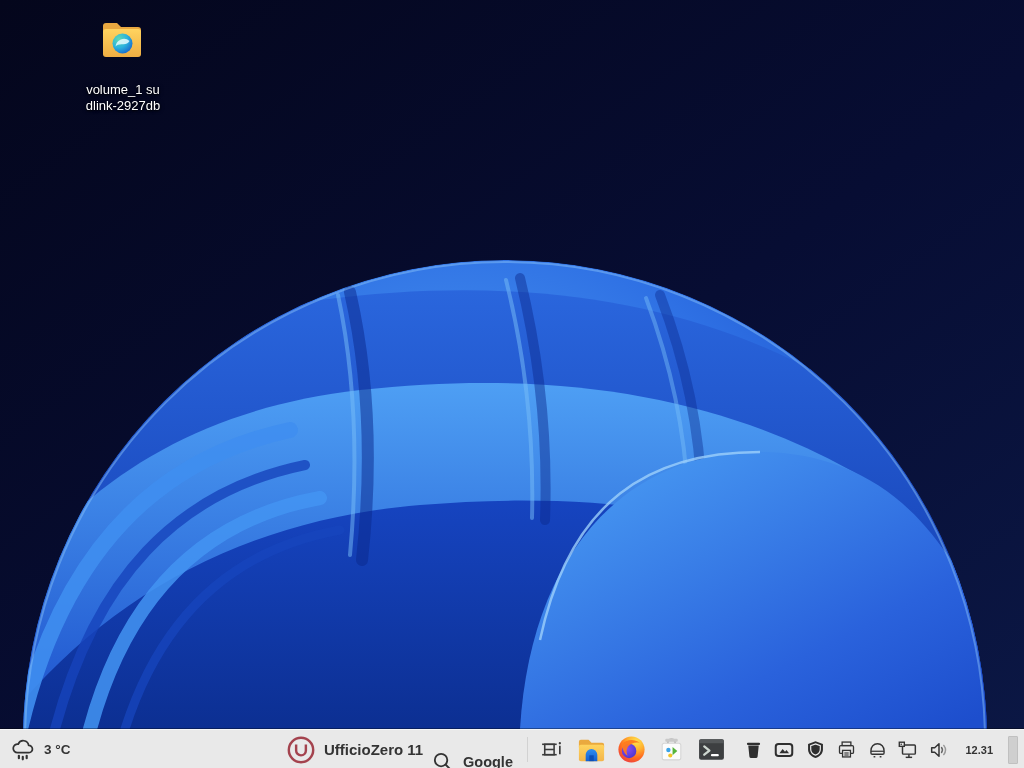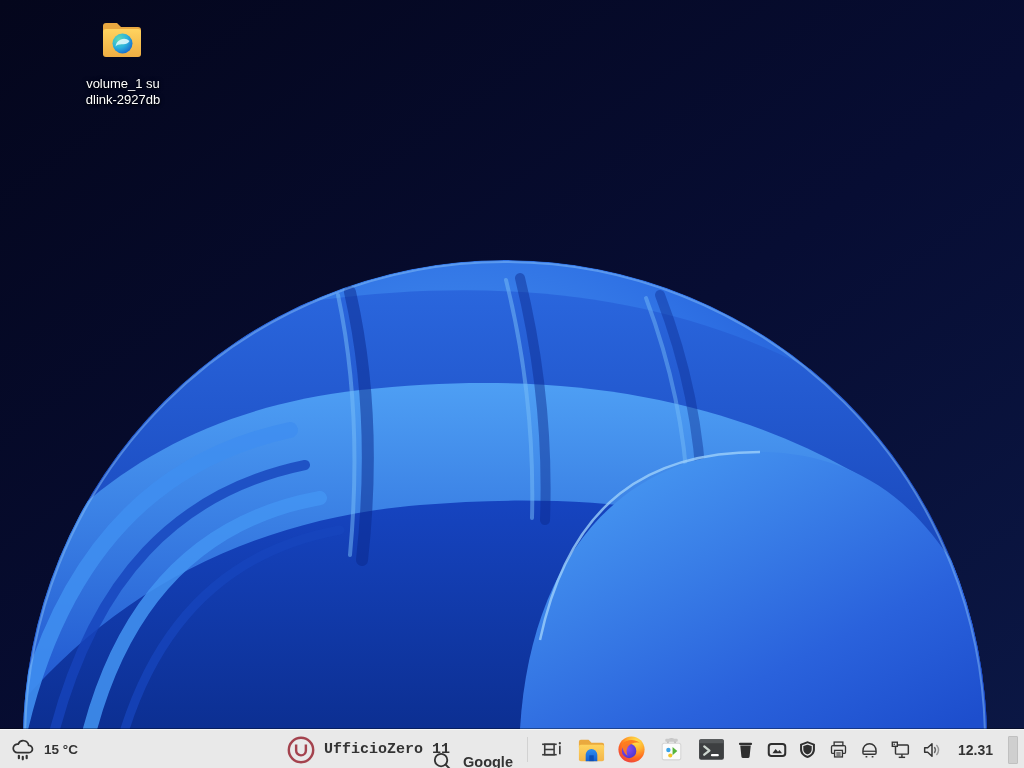--- a/index.html
+++ b/index.html
@@ -8,46 +8,46 @@
 
   .screen { position:relative; width:1024px; height:768px; background:#060a2c; }
 
   
   .wallpaper { position:absolute; left:0; top:0; width:1024px; height:729px; display:block; }
 
   
   .desktop-icons { position:absolute; left:75px; top:16px; width:96px;
                    display:flex; flex-direction:column; align-items:center; gap:20px; }
   .desktop-icon { display:flex; flex-direction:column; align-items:center; cursor:default; }
-  .desktop-icon .di-label { margin-top:14px; color:#ffffff; font-size:13px; line-height:1.2;
+  .desktop-icon .di-label { margin-top:20px; color:#ffffff; font-size:13px; line-height:1.2;
                    text-align:center; white-space:pre-line;
                    text-shadow:0 1px 2px rgba(0,0,0,.95), 0 0 4px rgba(0,0,0,.6); }
 
   
   .taskbar { position:absolute; left:0; bottom:0; width:1024px; height:39px;
              background:#e9e9e9; border-top:1px solid #f6f6f6;
              box-shadow:0 -1px 0 rgba(0,0,0,.35); color:#333; }
   .tb-item { position:absolute; top:0; height:39px; display:flex; align-items:center; }
   .tb-text { font-size:13.5px; font-weight:700; color:#333; }
 
   .weather { left:10px; gap:8px; }
-  .app-menu { left:286px; gap:8px; cursor:pointer;font-family:Liberation Mono, monospace; }
+  .app-menu { left:286px; gap:8px; cursor:pointer; }
   .app-menu .tb-text { font-size:15px; }
   .search { left:431px; gap:9px; cursor:pointer;margin-top:12px; }
   .search .tb-text { font-size:14.5px; }
 
   .separator { position:absolute; left:527px; top:7px; height:25px; width:1px; background:#d2d2d2; }
 
   .launchers { left:534px; gap:6px; }
   .launcher { width:34px; height:34px; display:flex; align-items:center; justify-content:center;
               border-radius:4px; cursor:pointer; }
 
   .tray { right:6px; gap:9px; }
   .tray-icon { width:22px; height:22px; display:flex; align-items:center; justify-content:center; cursor:pointer; }
-  .clock { font-size:14px; font-weight:700; color:#333; margin:0 6px 0 6px; cursor:pointer; }
+  .clock { font-size:11px; font-weight:700; color:#333; margin:0 6px 0 6px; cursor:pointer; }
   .show-desktop { width:10px; height:28px; background:#cfcfcf; border:1px solid #c0c0c0; border-radius:1px; cursor:pointer; }
 
   svg { display:block; }
 </style>
 </head>
 <body>
 
 <div class="screen">
 
   <svg class="wallpaper" viewBox="0 0 1024 729" preserveAspectRatio="none">
@@ -147,21 +147,21 @@
 
   <div class="taskbar">
 
     <div class="tb-item weather">
       <svg width="26" height="26" viewBox="0 0 24 24">
         <path d="M7 14.5 a4 4 0 1 1 0.6 -7.95 A5 5 0 0 1 17.2 7.8 a3.3 3.3 0 1 1 0.3 6.7 Z" fill="none" stroke="#333" stroke-width="1.6" stroke-linejoin="round"></path>
         <line x1="8.2" y1="17.3" x2="8.2" y2="19.6" stroke="#333" stroke-width="2" stroke-linecap="round"></line>
         <line x1="11.8" y1="18.3" x2="11.8" y2="20.6" stroke="#333" stroke-width="2" stroke-linecap="round"></line>
         <line x1="15.4" y1="17.3" x2="15.4" y2="19.6" stroke="#333" stroke-width="2" stroke-linecap="round"></line>
       </svg>
-      <span class="tb-text">15 °C</span>
+      <span class="tb-text">3 °C</span>
     </div>
 
     <div class="tb-item app-menu">
       <svg width="30" height="30" viewBox="0 0 32 32">
         <circle cx="16" cy="16" r="13" fill="none" stroke="#a4434e" stroke-width="2.6"></circle>
         <path d="M10.8 10 v6.5 a5.2 5.2 0 0 0 10.4 0 V10" fill="none" stroke="#a4434e" stroke-width="2.6"></path>
       </svg>
       <span class="tb-text">UfficioZero 11</span>
     </div>
 

